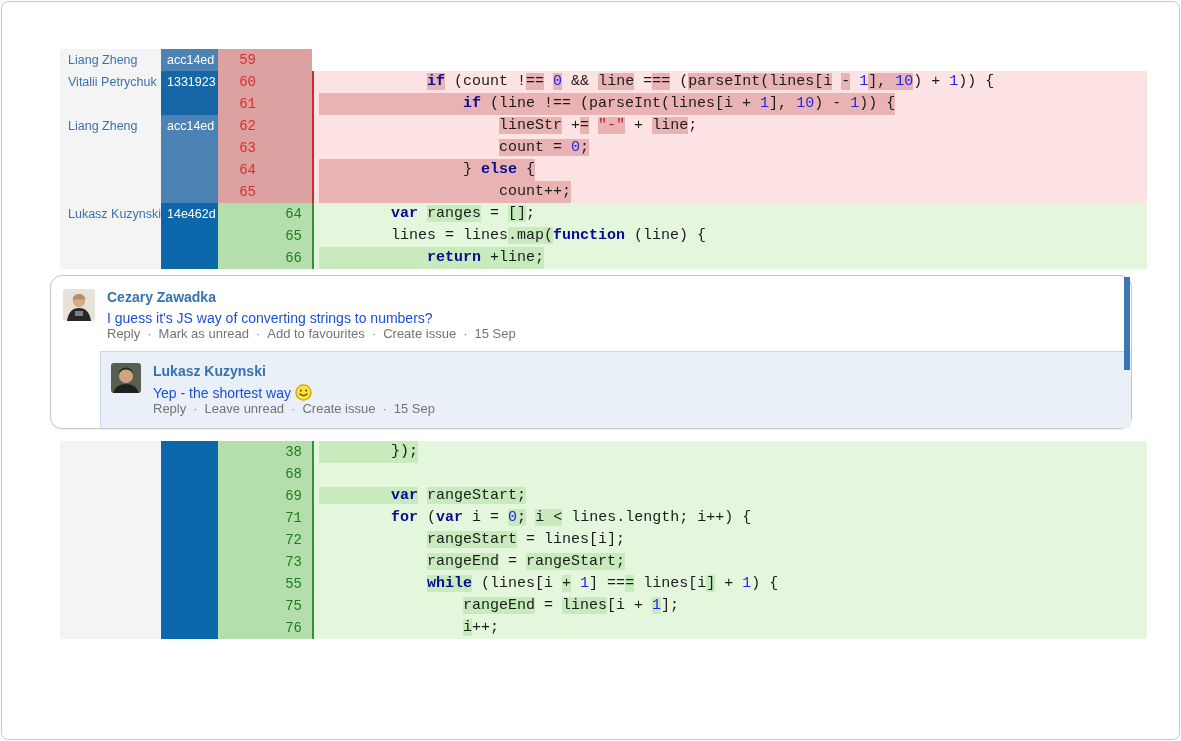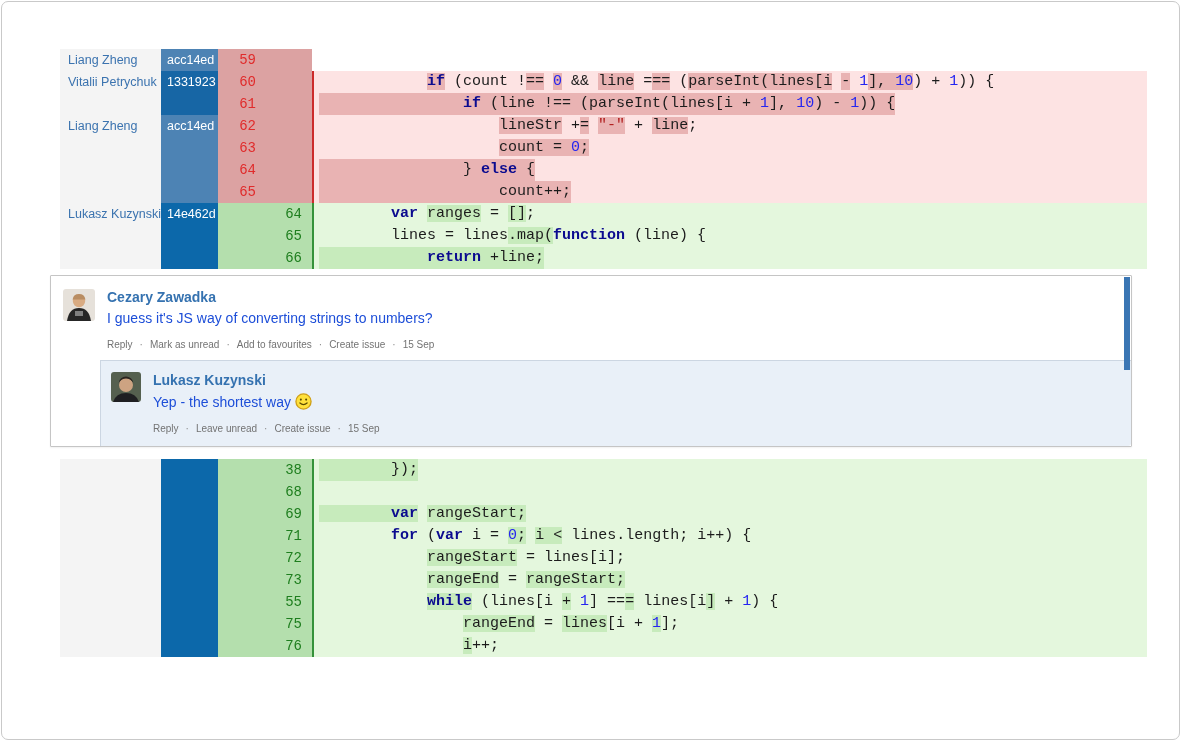--- a/index.html
+++ b/index.html
@@ -38,33 +38,33 @@
   .tk-k { font-weight:bold; color:#0b0b8f; }
   .tk-n { color:#2525f0; }
   .tk-s { color:#b22222; }
   .drow.del .hl, .drow.del .hl-line { background:#e9b3b3; }
   .drow.add .hl, .drow.add .hl-line { background:#c7ebbc; }
   .hl-line { display:inline-block; height:22px; }
 
   
   .comment-box {
     position:relative; margin:6px 0 0 48px; width:1082px;
-    background:#fff; border:1px solid #c5c5c5; border-radius:1px;
+    background:#fff; border:1px solid #c5c5c5; border-radius:12px;
     box-shadow:0 1px 2px rgba(0,0,0,0.06);
   }
   .unread-bar { position:absolute; top:1px; right:1px; width:6px; height:93px; background:#3a76b4; }
   .comment { display:flex; gap:12px; padding:13px 20px 10px 12px; }
   .comment.reply-indent { margin-left:49px; background:#e9f0f8;
     border-top:1px solid #ccd6e2; border-left:1px solid #ccd6e2;
     border-bottom-right-radius:3px; padding:11px 20px 12px 10px; }
   .avatar { width:32px; height:32px; border-radius:3px; overflow:hidden; flex:0 0 auto; }
   .comment.reply-indent .avatar { width:30px; height:30px; }
   .c-name { font-size:14px; font-weight:bold; color:#3572b0; }
   .c-body { font-size:14px; color:#1d4ed8; margin-top:5px; display:flex; align-items:center; gap:4px; }
-  .c-actions { margin-top:13px; font-size:10px; color:#737373; }
+  .c-actions { margin-top:0; font-size:13px; color:#737373; }
   .c-actions .sep { margin:0 7px; color:#8a8a8a; }
   .c-actions .act { color:#737373; cursor:pointer; }
   .smiley { width:17px; height:17px; display:inline-block; vertical-align:middle; }
 </style>
 </head>
 <body>
 
 <div class="page">
 
   <div class="diff-table t1" id="table-top">

